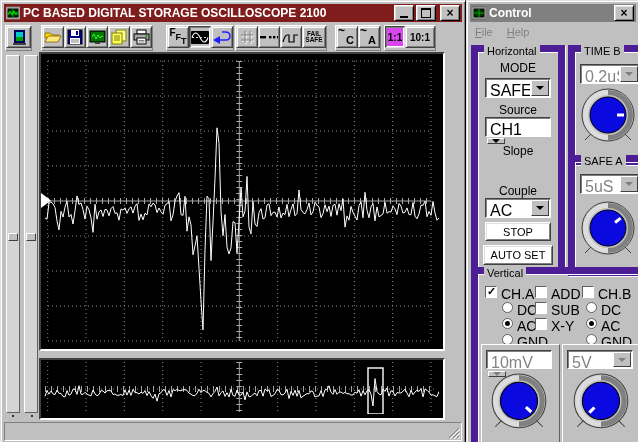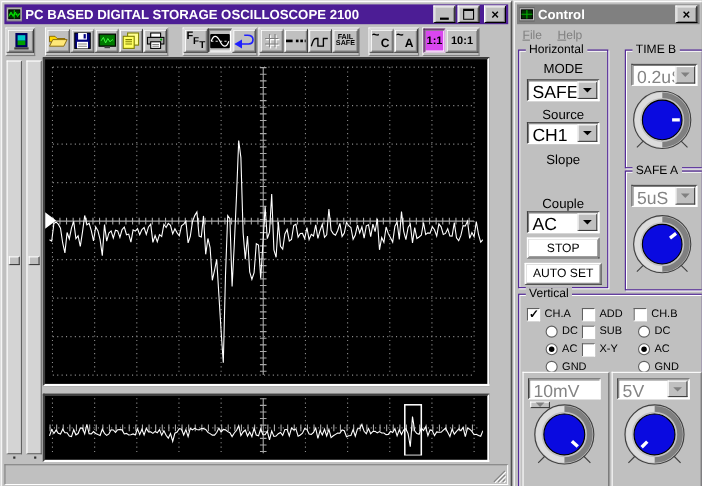--- a/index.html
+++ b/index.html
@@ -8,21 +8,21 @@
     background:#c0c0c0;font-family:"Liberation Sans",sans-serif;
     -webkit-font-smoothing:none;
   }
   .win{position:absolute;background:#c0c0c0;
     border:1px solid;border-color:#dfdfdf #000 #000 #dfdfdf;
     box-shadow:inset 1px 1px 0 #fff, inset -1px -1px 0 #808080;}
   
   #main-win{left:0;top:0;width:464px;height:442px;}
   .titlebar{position:absolute;left:3px;top:3px;right:3px;height:18px;
     display:flex;align-items:center;padding:0 2px;gap:3px;}
-  #main-title{background:#4c1d95;}
+  #main-title{background:#7f1d1d;}
   .titlebar .ttext{color:#fff;font-size:12px;font-weight:bold;white-space:nowrap;
     overflow:hidden;flex:1;letter-spacing:0px;}
   .tbtns{display:flex;gap:2px;}
   .wbtn{width:18px;height:14px;background:#c0c0c0;
     border:1px solid;border-color:#fff #000 #000 #fff;
     box-shadow:inset 1px 1px 0 #dfdfdf, inset -1px -1px 0 #808080;
     display:flex;align-items:center;justify-content:center;font-size:11px;
     font-weight:bold;color:#000;line-height:10px;}
   .g-min{width:8px;height:2px;background:#000;margin-top:7px;}
   .g-max{width:8px;height:7px;border:1px solid #000;border-top:2px solid #000;}
@@ -60,21 +60,21 @@
   #scope-sub{left:38px;top:357px;width:402px;height:58px;}
   .statusbar{position:absolute;left:3px;top:421px;width:456px;height:17px;
     border:1px solid;border-color:#808080 #fff #fff #808080;background:#c0c0c0;}
   .grip{position:absolute;right:1px;bottom:1px;}
   
   #ctl-win{left:466px;top:0;width:172px;height:442px;}
   #ctl-title{background:#808080;}
   .menubar{position:absolute;left:4px;top:23px;height:16px;display:flex;gap:14px;
     font-size:11px;color:#808080;align-items:center;padding-left:4px;}
   .menu-item{cursor:default;}
-  .groupbox{position:absolute;border:1px solid #4c1d95;
+  .groupbox{position:absolute;border:7px solid #4c1d95;
     box-shadow:inset 1px 1px 0 #fff, 1px 1px 0 #fff;}
   .gblabel{position:absolute;top:-7px;left:6px;background:#c0c0c0;
     font-size:11px;padding:0 3px;color:#000;white-space:nowrap;}
   .ctlabel{position:absolute;width:100%;text-align:center;font-size:12px;color:#000;}
   .combo{position:absolute;height:20px;background:#fff;box-sizing:border-box;
     border:1px solid;border-color:#404040 #fff #fff #404040;
     box-shadow:inset 1px 1px 0 #808080;display:flex;}
   .combo .val{flex:1;font-size:16px;padding:3px 0 16px 4px;color:#000;
     white-space:nowrap;overflow:hidden;}
   .combo .cbtn{width:16px;background:#c0c0c0;margin:1px;
@@ -89,21 +89,21 @@
     box-shadow:inset 1px 1px 0 #dfdfdf, inset -1px -1px 0 #808080;
     font-size:11px;display:flex;align-items:center;justify-content:center;color:#000;}
   .cb{position:absolute;width:12px;height:12px;background:#fff;box-sizing:border-box;
     border:1px solid;border-color:#606060 #fff #fff #606060;}
   .cb.on::after{content:"\2713";position:absolute;left:1px;top:-2px;
     font-size:11px;font-weight:bold;color:#000;}
   .rb{position:absolute;width:11px;height:11px;background:#fff;border-radius:50%;
     box-sizing:border-box;border:1px solid #606060;}
   .rb.on::after{content:"";position:absolute;left:2px;top:2px;width:5px;height:5px;
     background:#000;border-radius:50%;}
-  .vlabel{position:absolute;font-size:10px;color:#000;white-space:nowrap;}
+  .vlabel{position:absolute;font-size:14px;color:#000;white-space:nowrap;}
   .panel-raised{position:absolute;background:#c0c0c0;
     border:1px solid;border-color:#fff #606060 #606060 #fff;}
   .knob{position:absolute;}
 </style>
 </head>
 <body>
 
 <div class="win" id="main-win">
 
   <div class="titlebar" id="main-title">
@@ -367,21 +367,21 @@
   <div class="groupbox" style="left:4px;top:44px;width:80px;height:215px;">
     <span class="gblabel">Horizontal</span>
     <span class="ctlabel" style="top:9px;">MODE</span>
     <div class="combo" style="left:7px;top:26px;width:66px;">
       <span class="val">SAFE</span>
       <span class="cbtn">
           <span class="arr"></span>
         </span>
     </div>
     <span class="ctlabel" style="top:51px;">Source</span>
-    <div class="combo" style="left:7px;top:65px;width:66px;">
+    <div class="combo" style="left:7px;top:65px;width:66px;flex-direction:column;">
       <span class="val">CH1</span>
       <span class="cbtn">
           <span class="arr"></span>
         </span>
     </div>
     <span class="ctlabel" style="top:92px;">Slope</span>
     <span class="ctlabel" style="top:132px;">Couple</span>
     <div class="combo" style="left:7px;top:146px;width:66px;">
       <span class="val">AC</span>
       <span class="cbtn">

